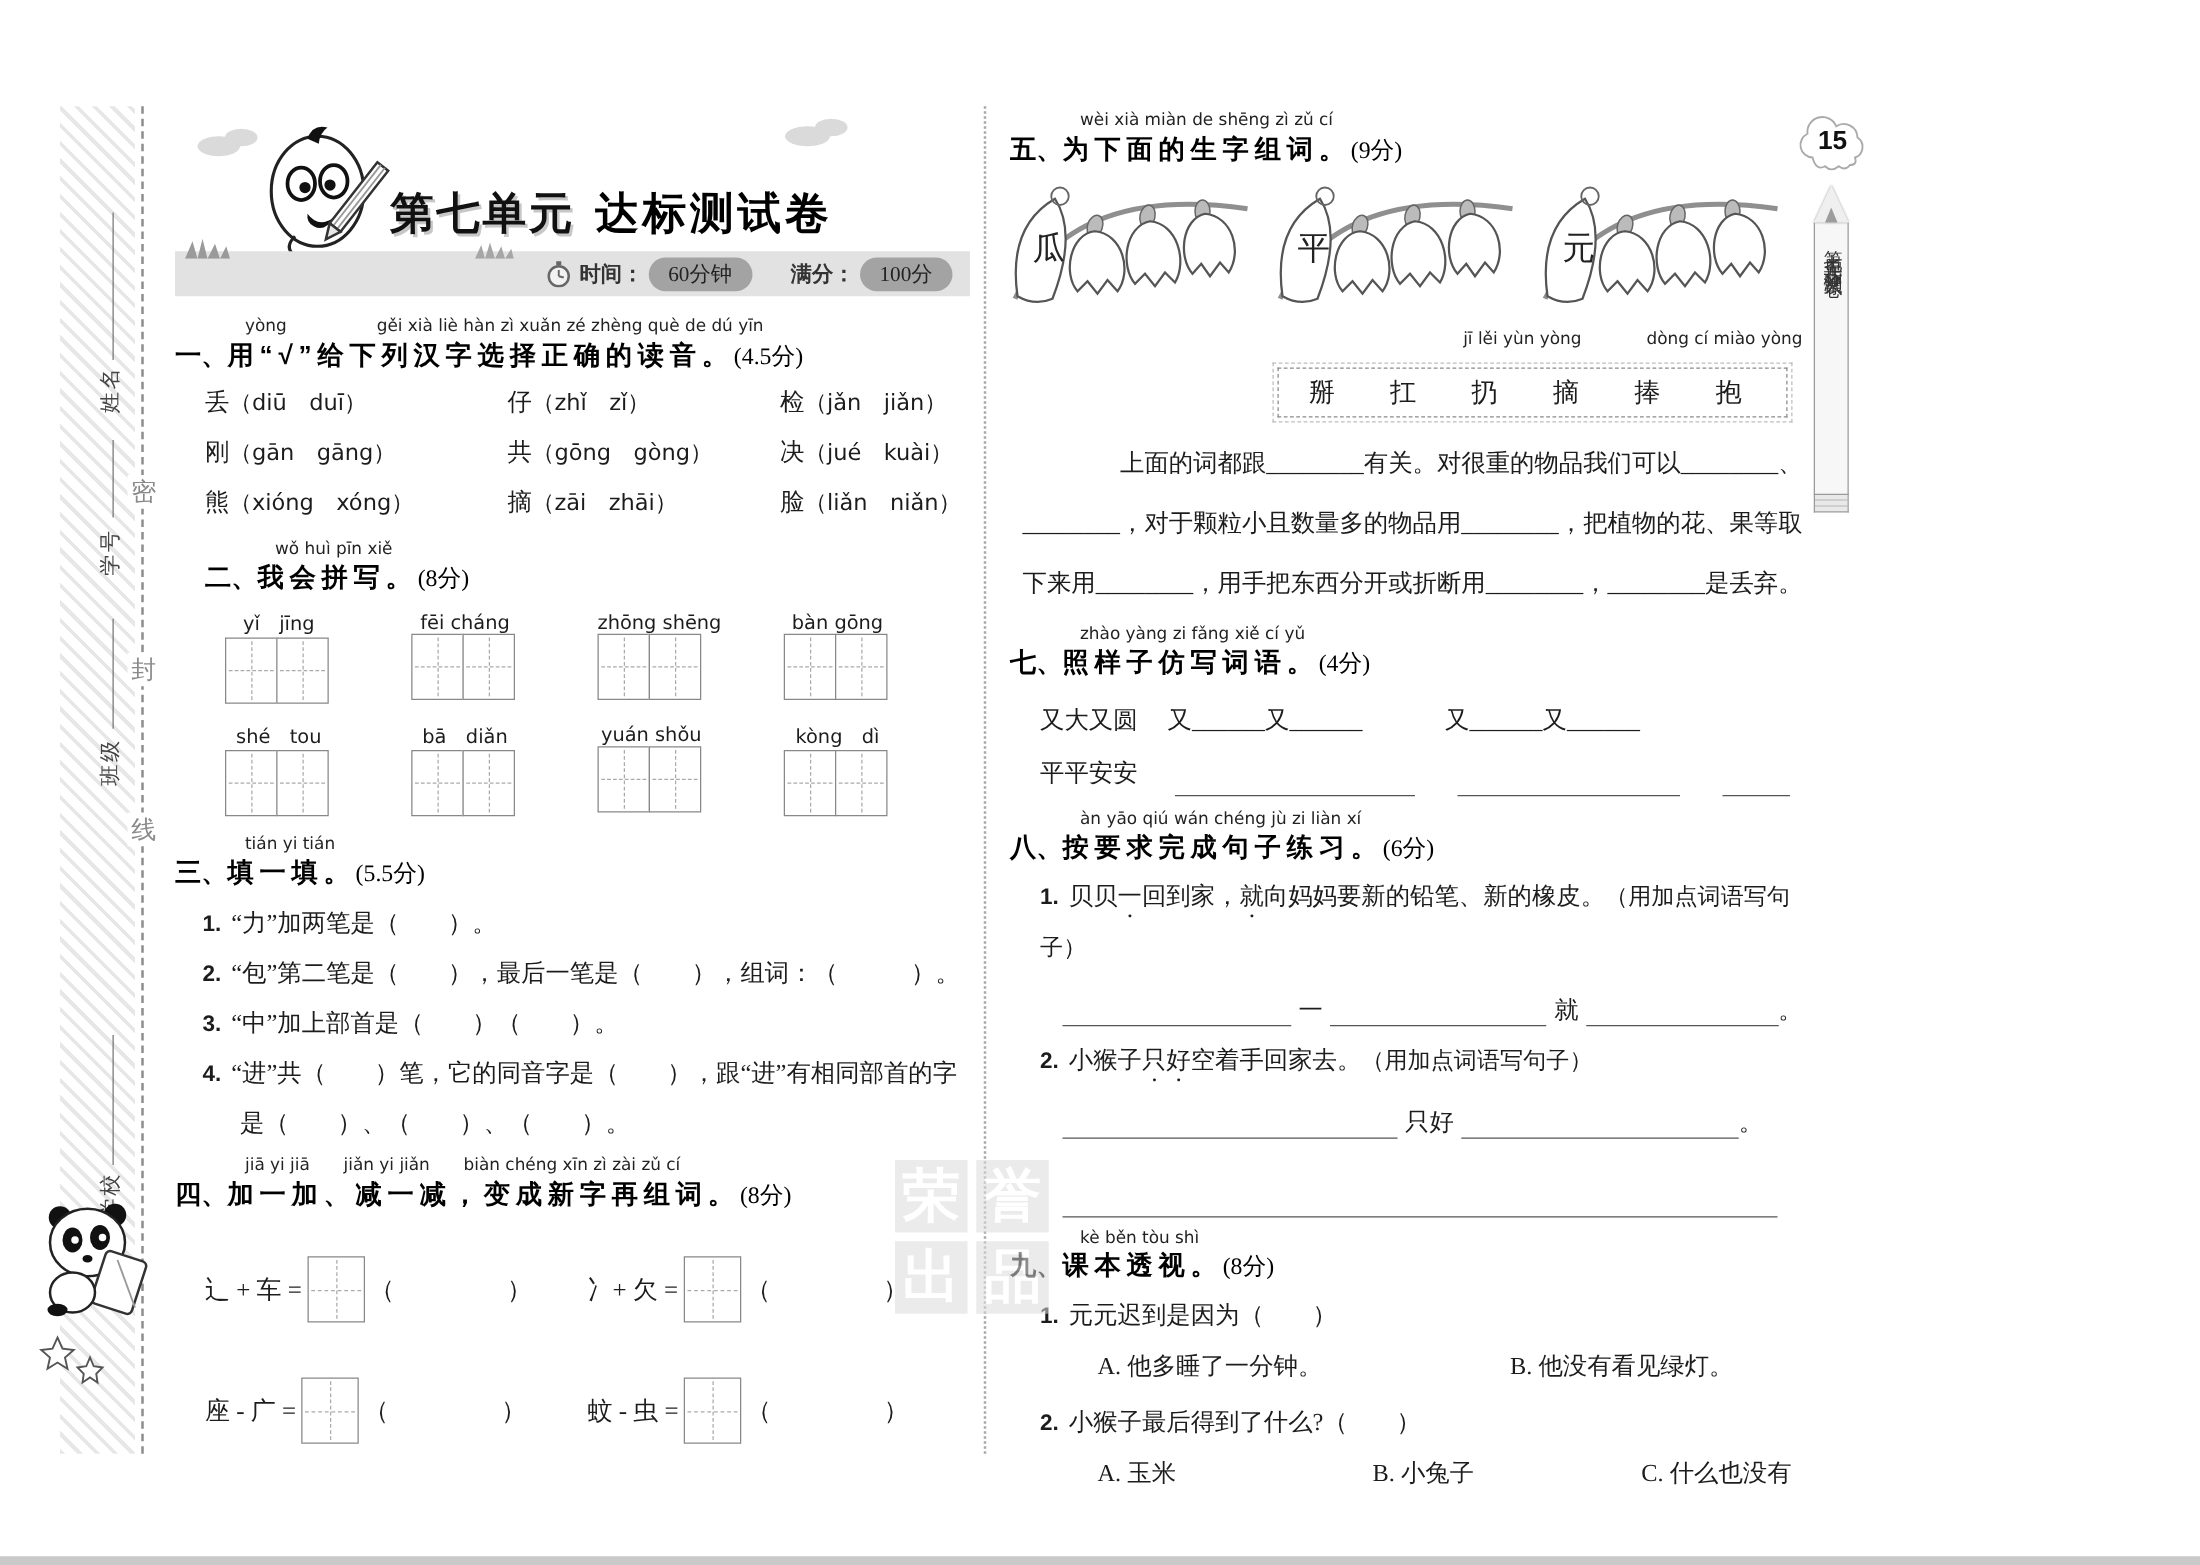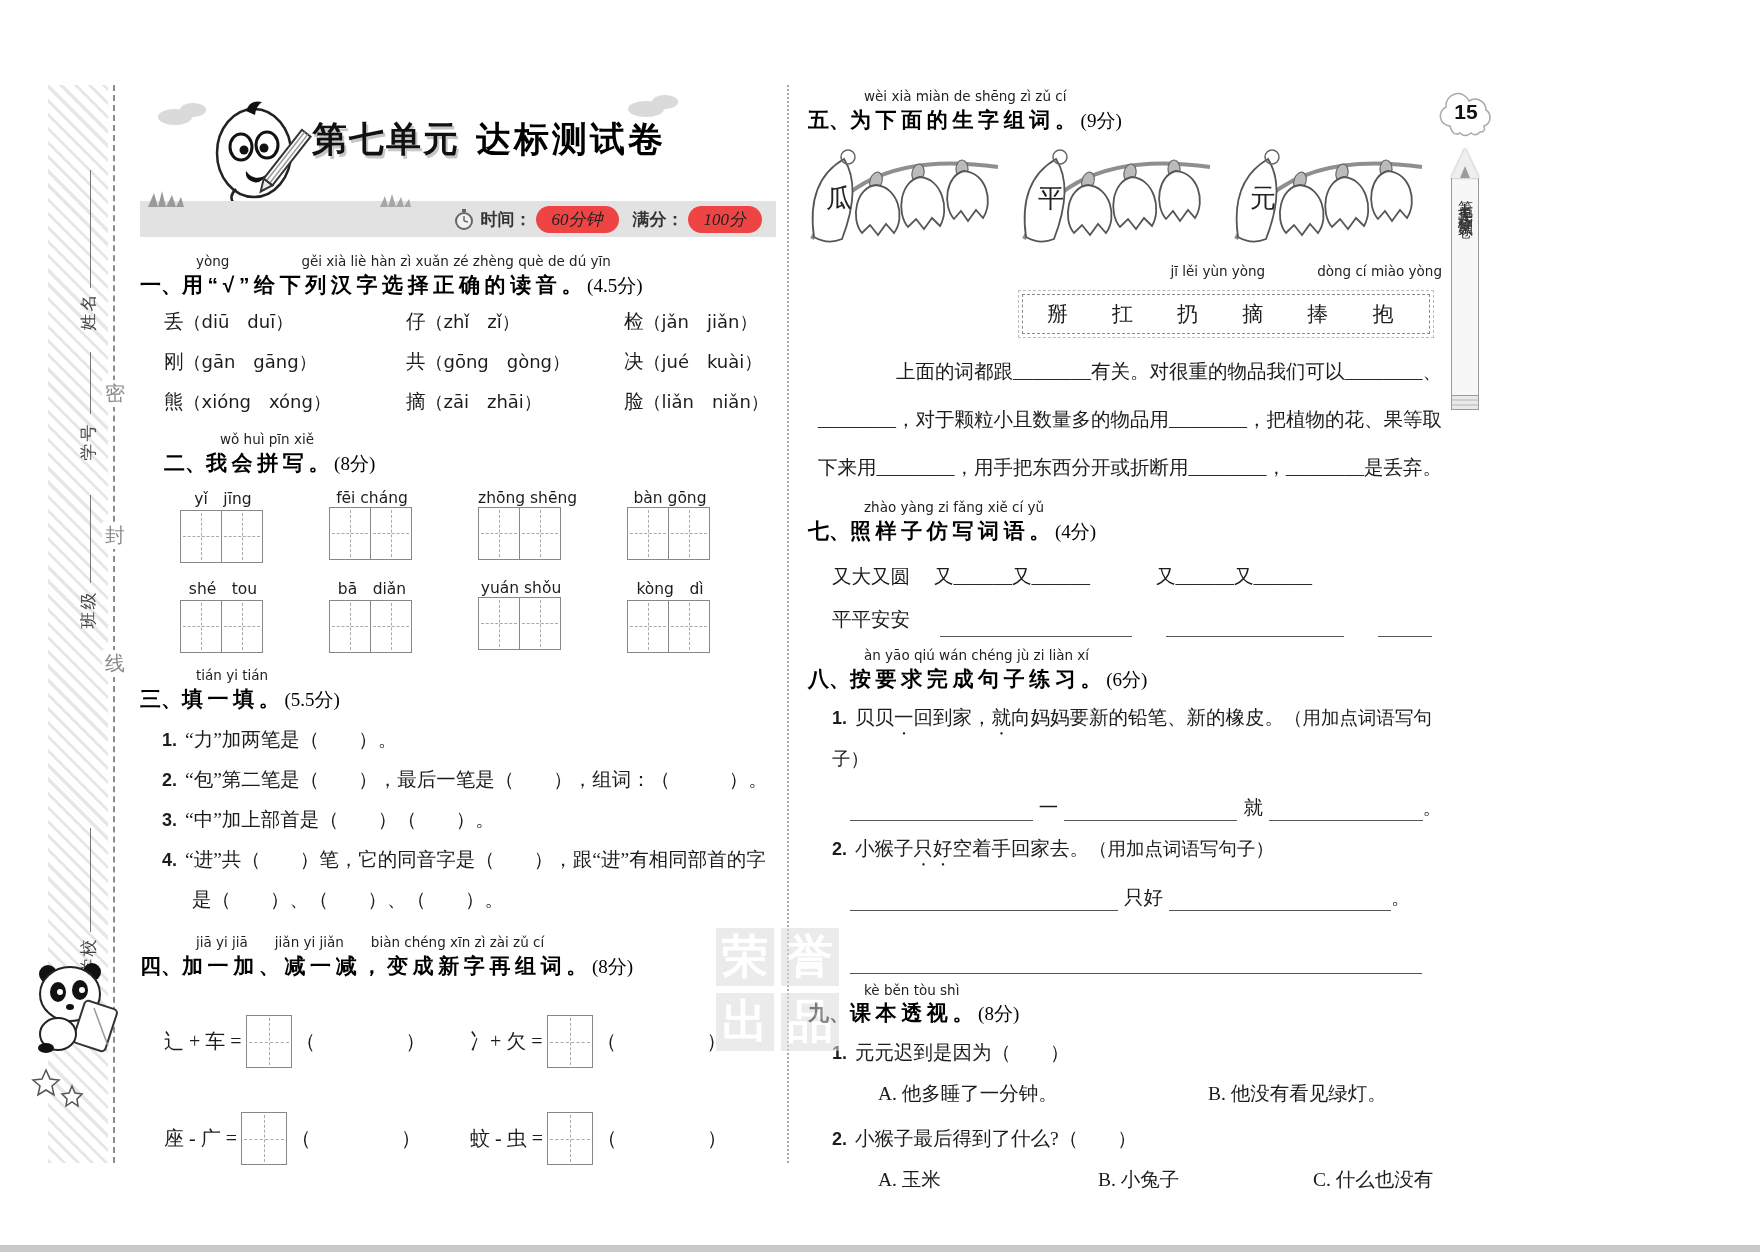--- a/index.html
+++ b/index.html
@@ -23,26 +23,26 @@
   .divider { position:absolute; left:787px; top:85px; height:1078px; border-left:2px dotted #a8a8a8; }
   .col-left { position:absolute; left:140px; top:95px; width:636px; }
   .col-right{ position:absolute; left:808px; top:88px; width:634px; }
 
   
   .banner { position:relative; height:152px; margin-bottom:6px; }
   .cloud { position:absolute; background:#dadada; border-radius:50%; }
   .banner-strip { position:absolute; left:0; right:0; bottom:10px; height:36px; background:#e2e2e2;
     display:flex; align-items:center; justify-content:flex-end; padding-right:14px;
     font-family:"Liberation Sans",sans-serif; font-size:17px; color:#333; }
-  .pill { background:#ef4444; border-radius:15px; padding:2px 16px; margin:0 14px 0 4px;
-    font-family:"Liberation Serif",serif; font-size:17px; color:#222;font-style:italic; }
+  .pill { background:#a3a3a3; border-radius:15px; padding:2px 16px; margin:0 31px 0 4px;
+    font-family:"Liberation Serif",serif; font-size:17px; color:#222; }
   .pill:last-child { margin-right:0; }
   .strip-label { font-weight:700; }
   .mascot { position:absolute; left:58px; top:2px; }
-  .titles { position:absolute; left:172px; top:21px; white-space:nowrap; }
+  .titles { position:absolute; left:172px; top:52px; white-space:nowrap; }
   .title-badge { font-family:"Liberation Sans",sans-serif; font-weight:700; font-size:35px; color:#111;
     text-shadow:2px 3px 0 #c7c7c7, -1px -1px 0 #fff; letter-spacing:2px; }
   .title-main { font-family:"Liberation Sans",sans-serif; font-weight:700; font-size:35px; color:#000;
     margin-left:16px; letter-spacing:3px; }
   .clock { margin-right:6px; }
 
   
   section { position:relative; }
   .pinline { font-family:"DejaVu Sans",sans-serif; font-size:13.5px; color:#222;
     padding-left:56px; line-height:1.25; white-space:nowrap; }
@@ -278,21 +278,21 @@
       <div class="pinline">tián yi tián</div>
       <div class="sec-head"><span class="sec-num">三、</span><span class="sec-title">填一填。</span><span class="sec-score">(5.5分)</span></div>
       <div class="q3-list">
         <div class="q3-item"><span class="inum">1.</span><span>“力”加两笔是（　　）。</span></div>
         <div class="q3-item"><span class="inum">2.</span><span>“包”第二笔是（　　），最后一笔是（　　），组词：（　　　）。</span></div>
         <div class="q3-item"><span class="inum">3.</span><span>“中”加上部首是（　　）（　　）。</span></div>
         <div class="q3-item"><span class="inum">4.</span><span>“进”共（　　）笔，它的同音字是（　　），跟“进”有相同部首的字</span><div class="wrap2">是（　　）、（　　）、（　　）。</div></div>
       </div>
     </section>
 
-    <section style="margin-top:14px;">
+    <section style="margin-top:4px;">
       <div class="pinline">jiā yi jiā　　jiǎn yi jiǎn　　biàn chéng xīn zì zài zǔ cí</div>
       <div class="sec-head"><span class="sec-num">四、</span><span class="sec-title">加一加、减一减，变成新字再组词。</span><span class="sec-score">(8分)</span></div>
       <div class="q4-row">
         <div class="q4-cell">
             <span>辶 + 车 =</span>
             <span class="tzg">
               <span class="tzg-cell" style="width:46px;"></span>
             </span>
             <span class="q4-paren">（　　　　）</span>
           </div>

